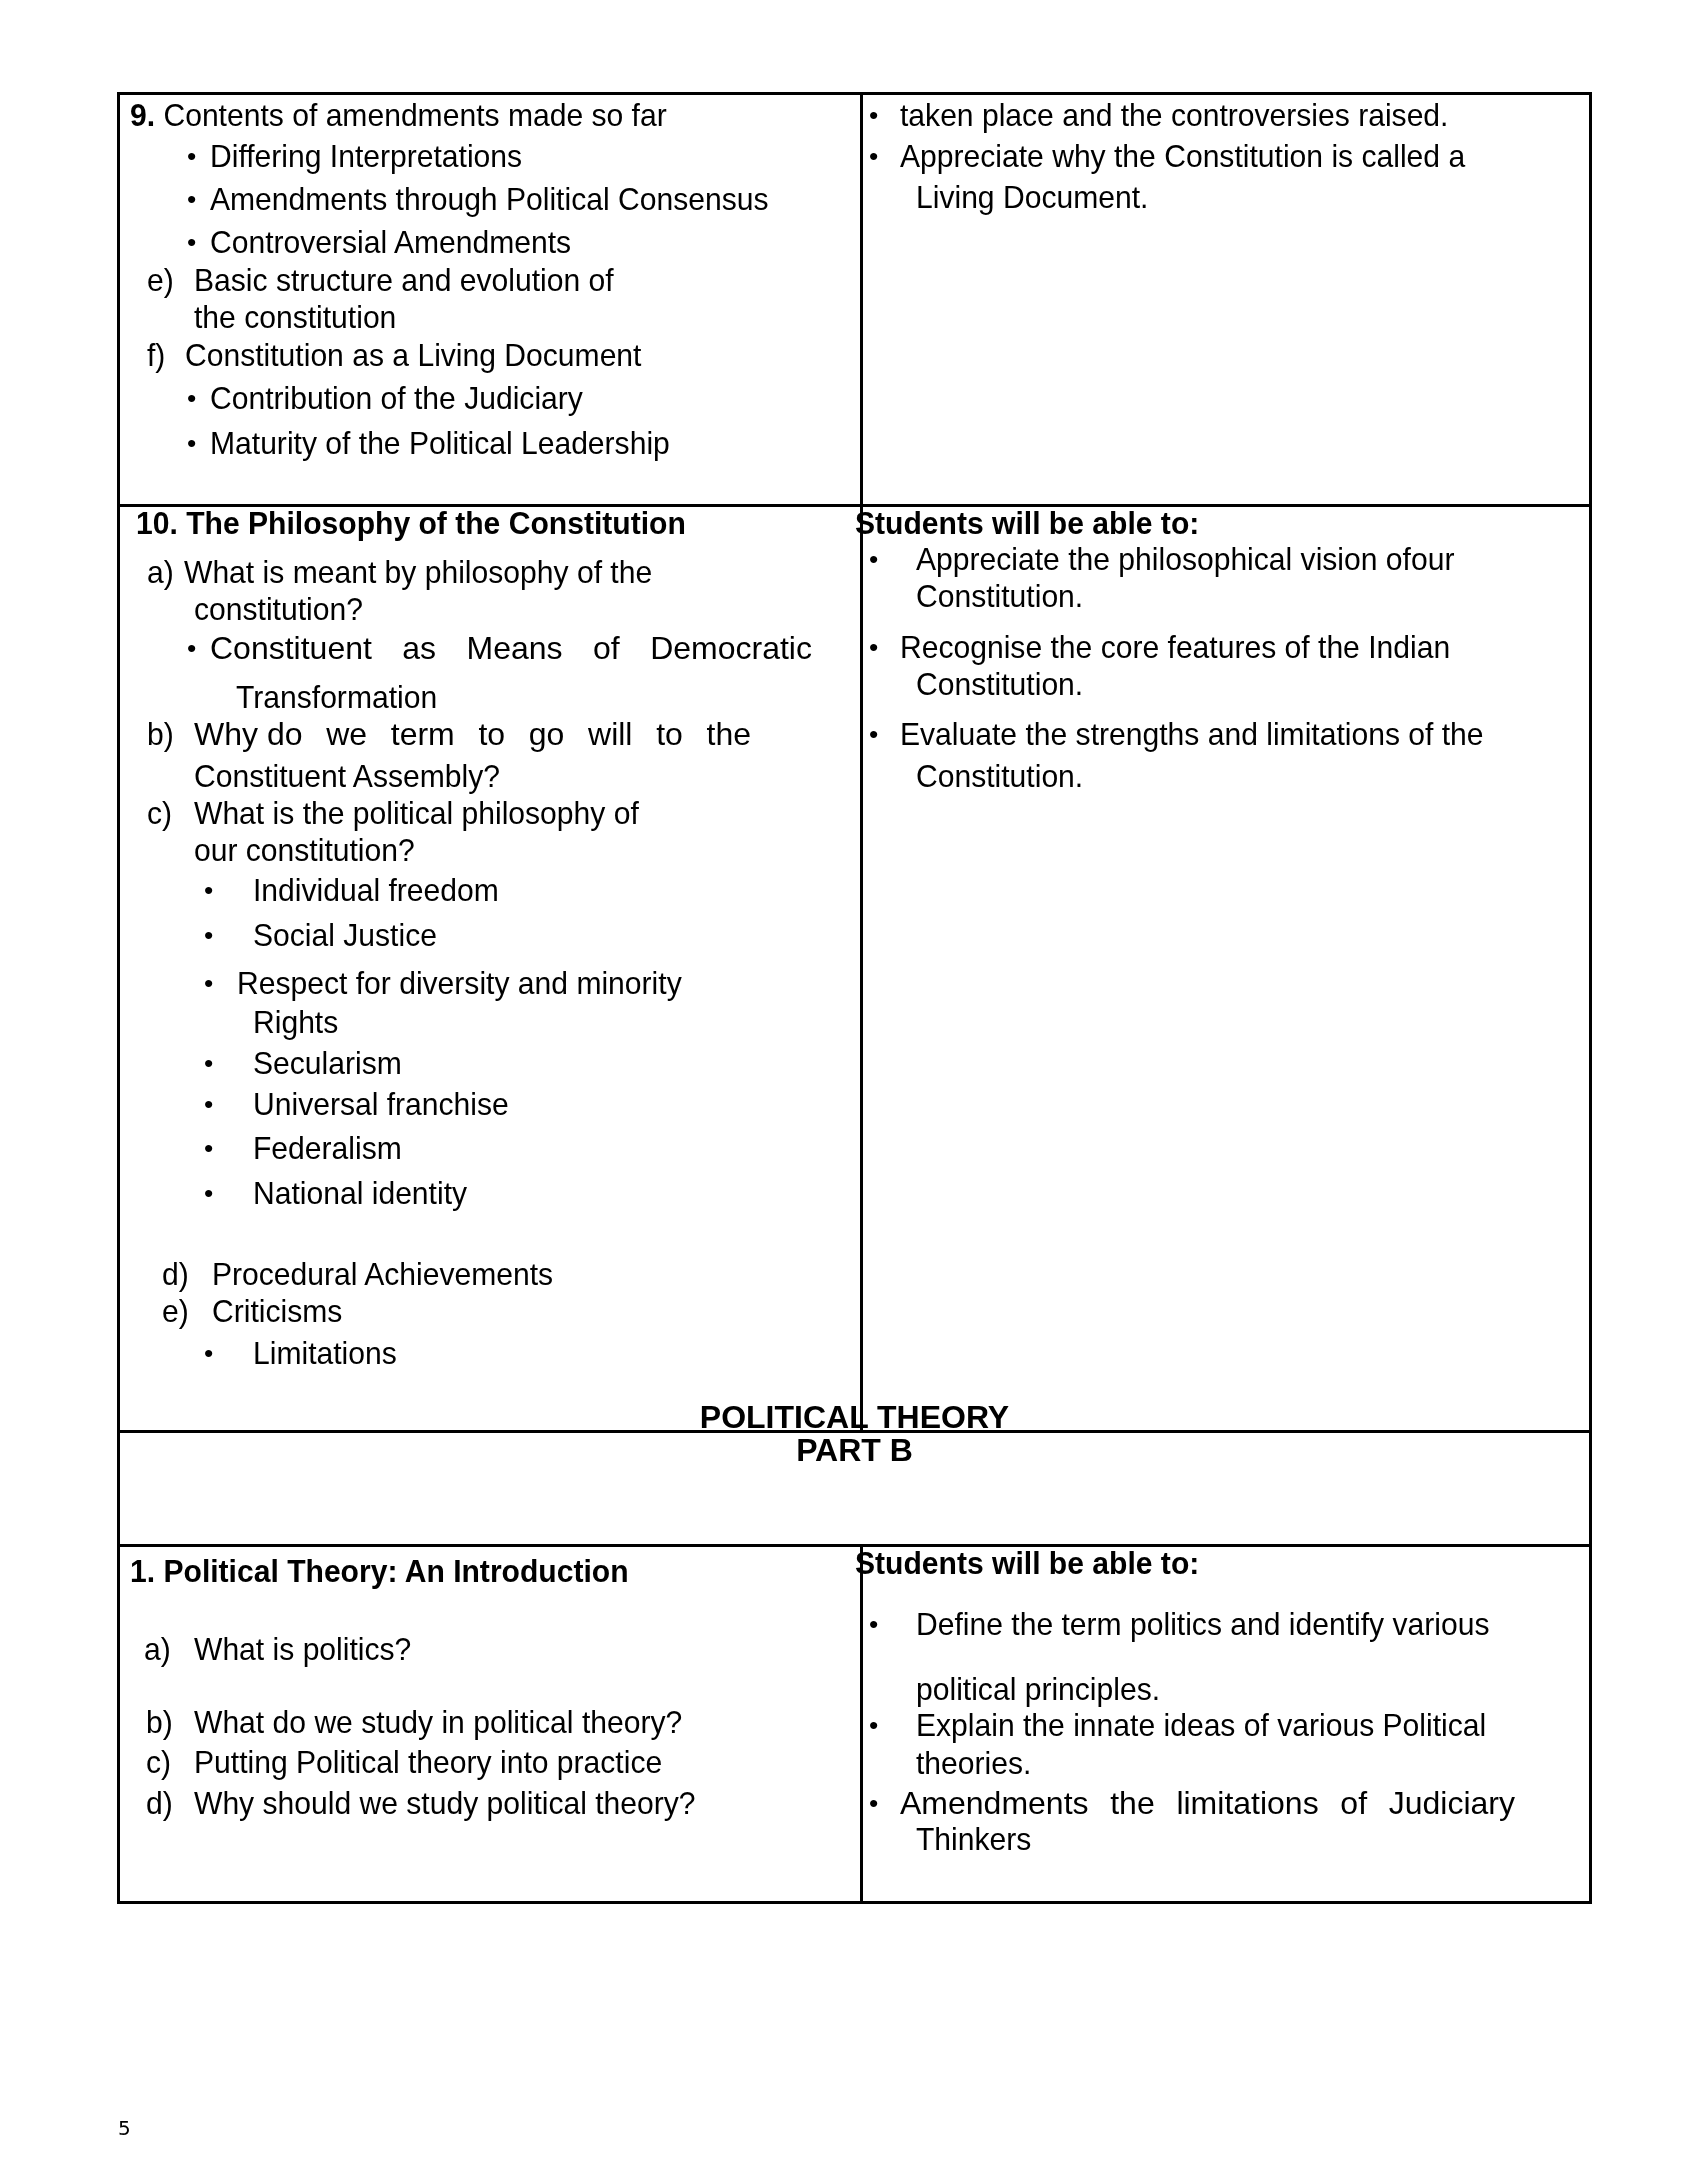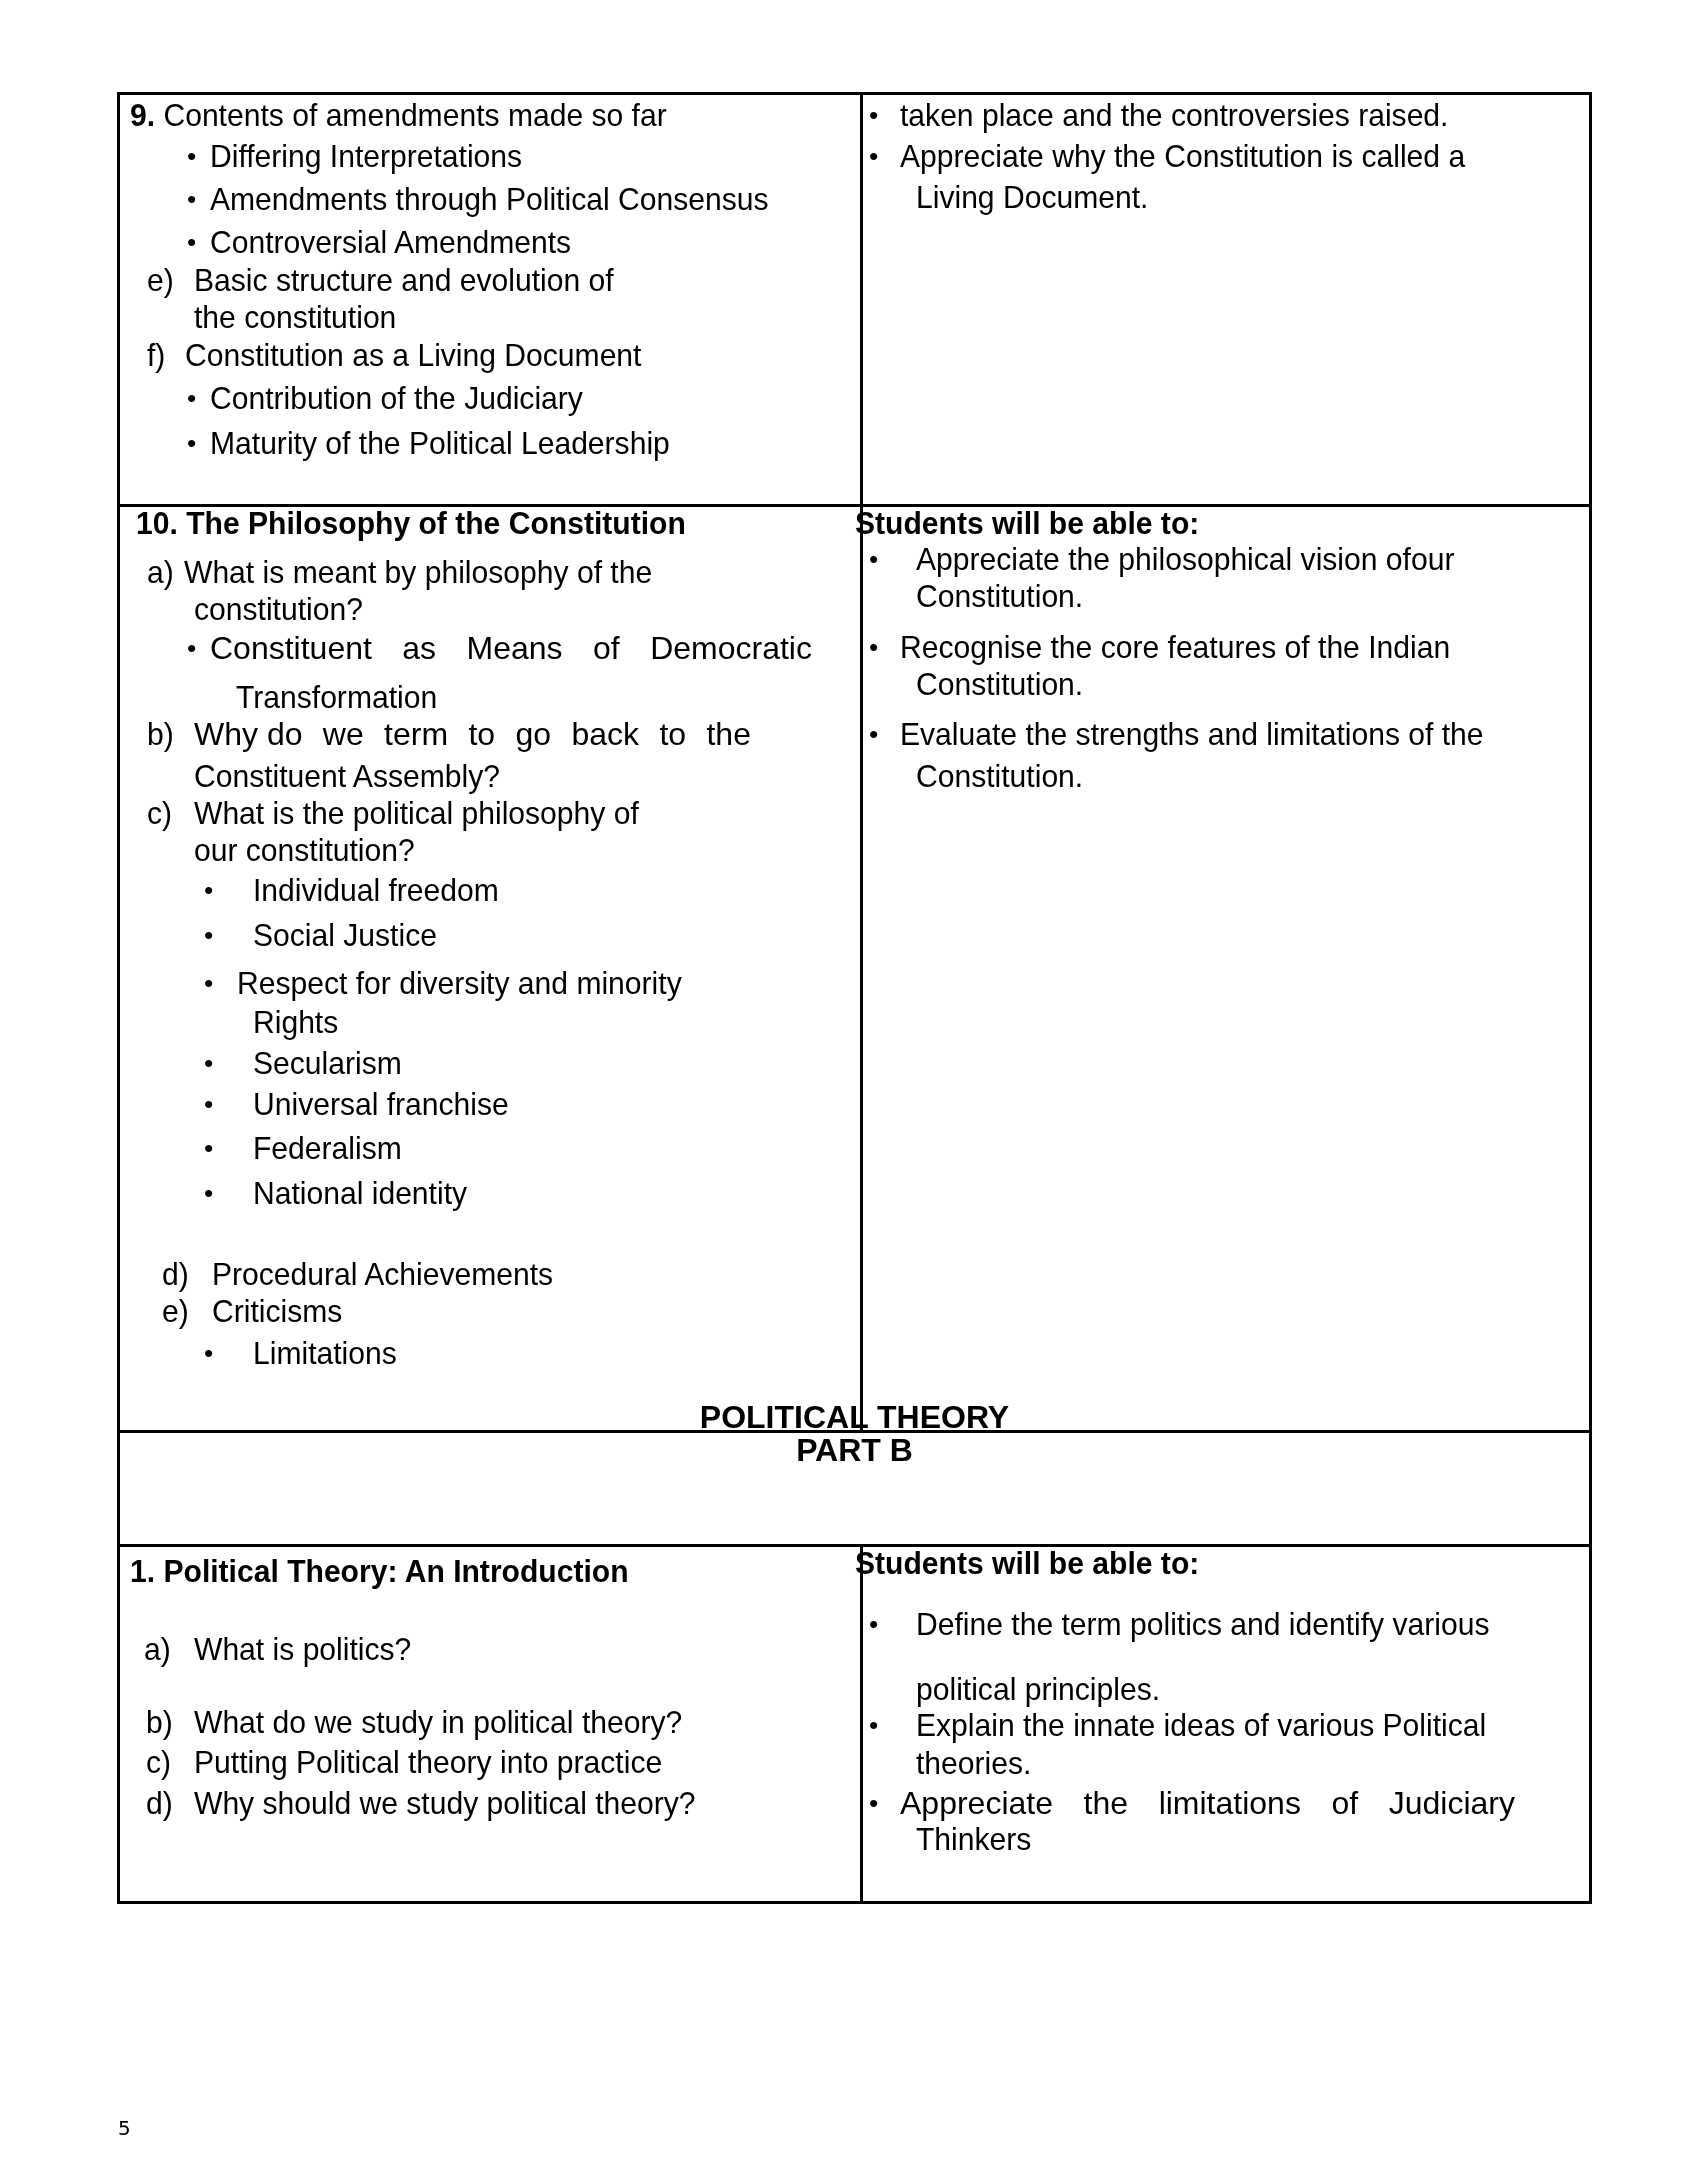--- a/index.html
+++ b/index.html
@@ -89,21 +89,21 @@
     </div>
     <div class="t" style="left:236px; top:679px;">Transformation</div>
 
     <div class="t" style="left:147px; top:716px;">b)</div>
     <div class="t just" style="left:194px; top:716px; width:557px;">
       <span>Why do</span>
       <span>we</span>
       <span>term</span>
       <span>to</span>
       <span>go</span>
-      <span>back</span>
+      <span>will</span>
       <span>to</span>
       <span>the</span>
     </div>
     <div class="t" style="left:194px; top:758px;">Constituent Assembly?</div>
 
     <div class="t" style="left:147px; top:795px;">c)</div>
     <div class="t" style="left:194px; top:795px;">What is the political philosophy of</div>
     <div class="t" style="left:194px; top:832px;">our constitution?</div>
 
     <span class="bul" style="left:204px; top:872px;">•</span>
@@ -181,21 +181,21 @@
     <span class="bul" style="left:869px; top:1606px;">•</span>
     <div class="t" style="left:916px; top:1606px;">Define the term politics and identify various</div>
     <div class="t" style="left:916px; top:1671px;">political principles.</div>
 
     <span class="bul" style="left:869px; top:1707px;">•</span>
     <div class="t" style="left:916px; top:1707px;">Explain the innate ideas of various Political</div>
     <div class="t" style="left:916px; top:1745px;">theories.</div>
 
     <span class="bul" style="left:869px; top:1785px;">•</span>
     <div class="t just" style="left:900px; top:1785px; width:615px;">
-      <span>Appreciate</span>
+      <span>Amendments</span>
       <span>the</span>
       <span>limitations</span>
       <span>of</span>
       <span>Judiciary</span>
     </div>
     <div class="t" style="left:916px; top:1821px;">Thinkers</div>
   </div>
 
   <div class="pnum" style="left:118px; top:2116px;">5</div>
 </div>

